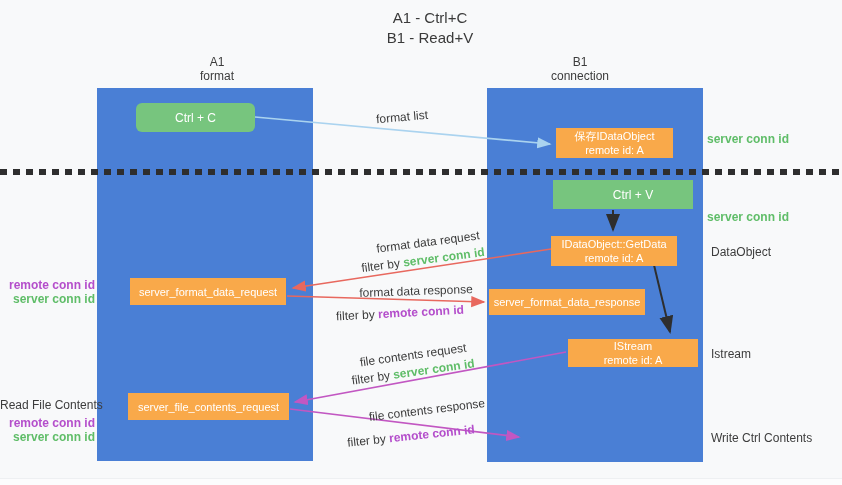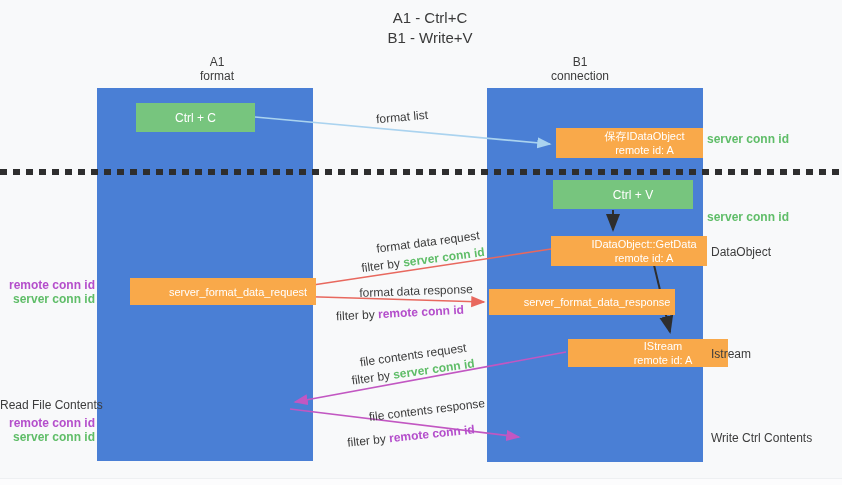--- a/index.html
+++ b/index.html
@@ -13,21 +13,21 @@
                font-size:12px;color:#3c3c3c;line-height:14px;}
 
   .lane{position:absolute;background:#4a7fd5;}
 
   .divider{position:absolute;left:0;top:169px;width:842px;height:6px;
            background:repeating-linear-gradient(90deg,#2e2e2e 0 7px,transparent 7px 13px);}
 
   .node{position:absolute;display:flex;flex-direction:column;align-items:center;
         justify-content:center;color:#fff;text-align:center;z-index:3;}
   .node.green{background:#77c57e;font-size:12px;}
-  .node.orange{background:#f9a94a;padding-left:30px;}
+  .node.orange{background:#f9a94a;}
   .node .l1,.node .l2{font-size:11px;line-height:14px;white-space:nowrap;}
   .node .single{font-size:11px;white-space:nowrap;}
 
   svg.arrows{position:absolute;left:0;top:0;z-index:2;pointer-events:none;}
 
   .rlabel{position:absolute;white-space:nowrap;font-size:12px;color:#3c3c3c;
           transform:translate(-50%,-50%) rotate(var(--r,0deg));z-index:4;}
   .rlabel .green{color:#5fbd68;font-weight:bold;}
   .rlabel .purple{color:#b44ecb;font-weight:bold;}
 
@@ -42,21 +42,21 @@
   .bottom-strip{position:absolute;left:0;top:478px;width:842px;height:7px;
                 background:#fcfcfd;border-top:1px solid #eef0f2;}
 </style>
 </head>
 <body>
 
 <div id="canvas">
 
   <div class="title">
     <div>A1 - Ctrl+C</div>
-    <div>B1 - Write+V</div>
+    <div>B1 - Read+V</div>
   </div>
 
   <div class="lane-header" style="left:217px;top:55px;">
     <div>A1</div>
     <div>format</div>
   </div>
   <div class="lane-header" style="left:580px;top:55px;">
     <div>B1</div>
     <div>connection</div>
   </div>
@@ -83,21 +83,21 @@
     </defs>
     <line x1="255" y1="117" x2="550" y2="144" stroke="#aad3ef" stroke-width="1.6" marker-end="url(#m-blue)"></line>
     <line x1="613" y1="210" x2="613" y2="230" stroke="#2e2e2e" stroke-width="2" marker-end="url(#m-black)"></line>
     <line x1="654" y1="265" x2="670" y2="332" stroke="#2e2e2e" stroke-width="2" marker-end="url(#m-black)"></line>
     <line x1="551" y1="249" x2="293" y2="288" stroke="#e8685e" stroke-width="1.6" marker-end="url(#m-red)"></line>
     <line x1="287" y1="296" x2="484" y2="302" stroke="#e8685e" stroke-width="1.6" marker-end="url(#m-red)"></line>
     <line x1="566" y1="352" x2="295" y2="402" stroke="#c257c2" stroke-width="1.6" marker-end="url(#m-mag)"></line>
     <line x1="290" y1="409" x2="519" y2="437" stroke="#c257c2" stroke-width="1.6" marker-end="url(#m-mag)"></line>
   </svg>
 
-  <div class="node green" style="left:136px;top:103px;width:119px;height:29px;">
+  <div class="node green" style="left:136px;top:103px;width:119px;height:29px;border-radius:6px;">
     <span>Ctrl + C</span>
   </div>
 
   <div class="node orange" style="left:556px;top:128px;width:117px;height:30px;">
     <div class="l1">保存IDataObject</div>
     <div class="l2">remote id: A</div>
   </div>
 
   <div class="node green" style="left:553px;top:180px;width:120px;height:29px;padding-left:20px;">
     <span>Ctrl + V</span>
@@ -114,20 +114,23 @@
 
   <div class="node orange" style="left:489px;top:289px;width:156px;height:26px;">
     <span class="single">server_format_data_response</span>
   </div>
 
   <div class="node orange" style="left:568px;top:339px;width:130px;height:28px;">
     <div class="l1">IStream</div>
     <div class="l2">remote id: A</div>
   </div>
 
+  <div class="node orange" style="left:128px;top:393px;width:161px;height:27px;">
+    <span class="single">server_file_contents_request</span>
+  </div>
 
 
   <div class="rlabel" style="left:402px;top:117px;--r:-5deg;">
     <span>format list</span>
   </div>
 
   <div class="rlabel" style="left:428px;top:242px;--r:-7.5deg;">
     <span>format data request</span>
   </div>
   <div class="rlabel" style="left:423px;top:260px;--r:-7.5deg;">

